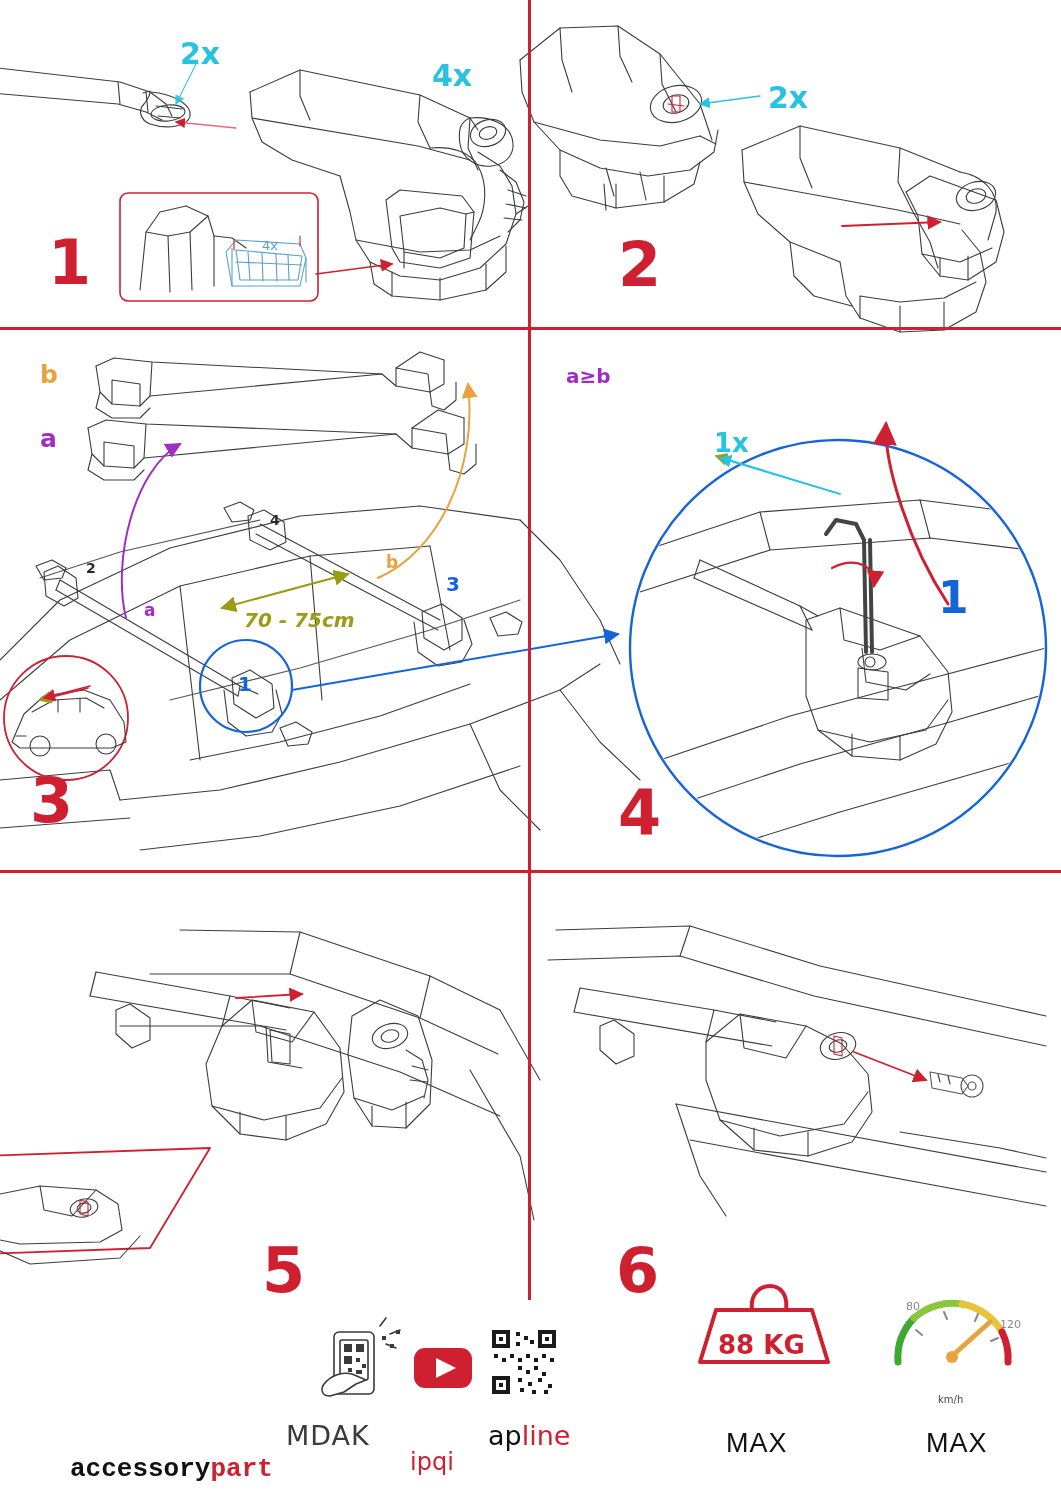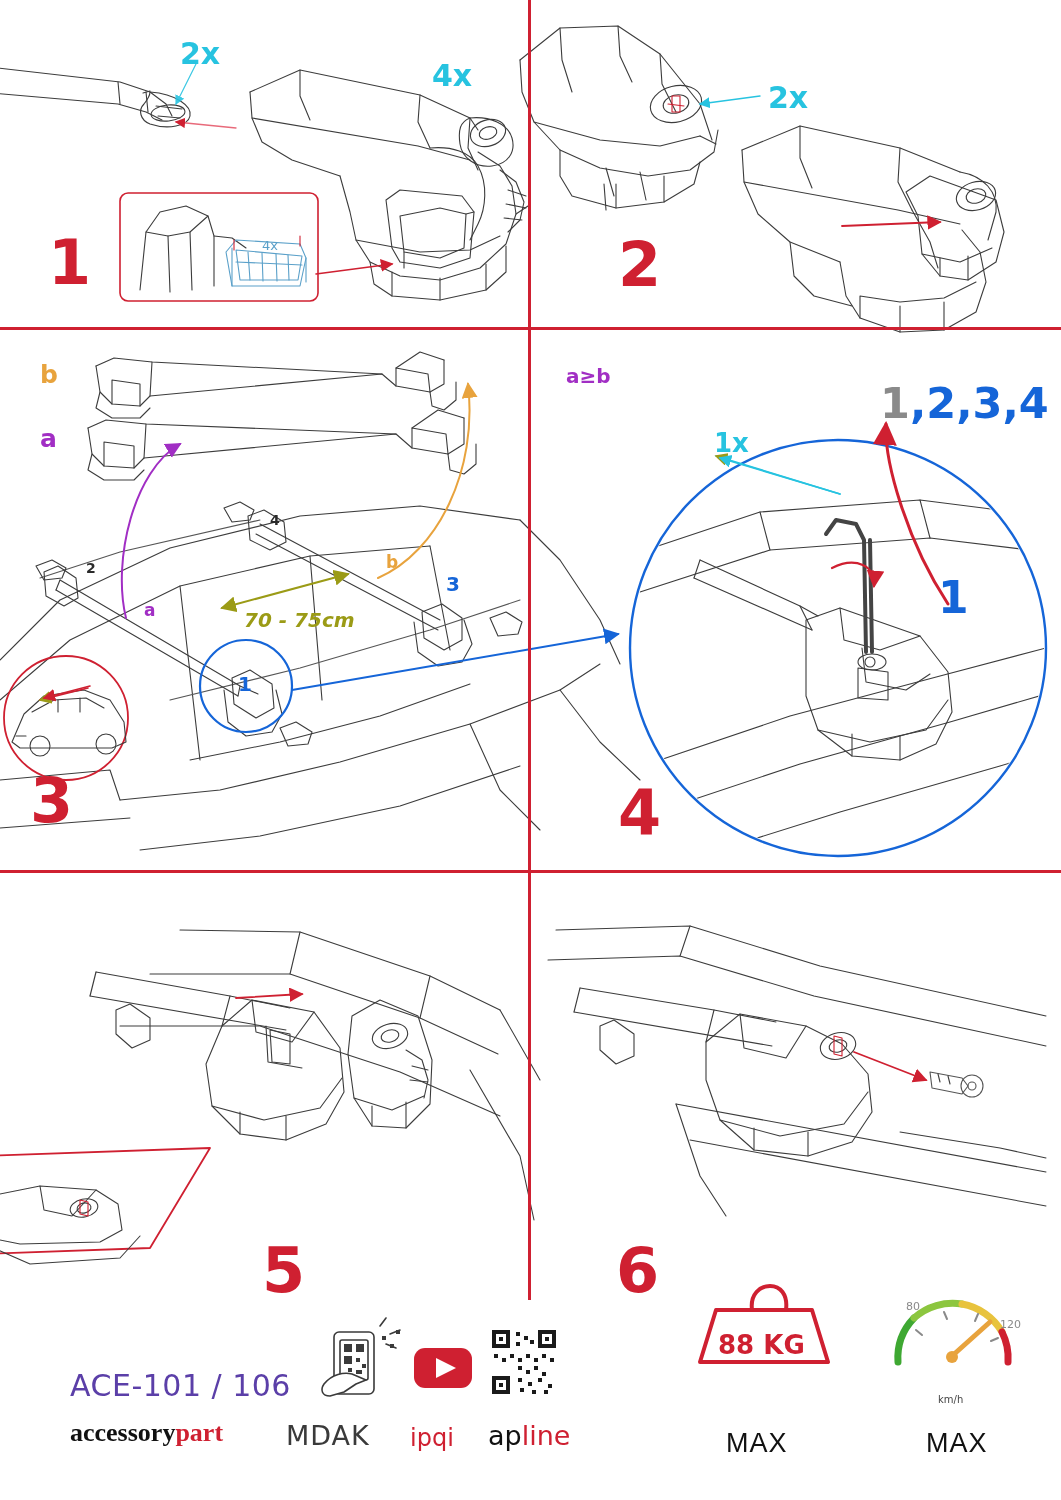--- a/index.html
+++ b/index.html
@@ -97,40 +97,42 @@
   .footer-code {
     position: absolute;
     font-family: "DejaVu Sans", sans-serif;
     font-size: 30px;
     font-weight: 500;
     color: #5b3fa8;
     letter-spacing: 0.5px;
   }
   .brand1 {
     position: absolute;
-    font-family: Liberation Serif, serif;
+    font-family: Liberation Mono, monospace;
     font-size: 26px;
     font-weight: 700;
+    margin-top: 36px;
   }
   .brand1 .b-dark { color: #111; }
   .brand1 .b-red { color: #cf2031; }
   .brand-mdak {
     position: absolute;
     font-family: "DejaVu Sans", sans-serif;
     font-size: 27px;
     font-weight: 500;
     color: #3a3a3a;
     letter-spacing: 1px;
   }
   .brand-ipqi {
     position: absolute;
     font-family: "DejaVu Sans", sans-serif;
     font-size: 24px;
     font-weight: 400;
     color: #cf2031;
+    margin-top: 24px;
   }
   .brand-apline {
     position: absolute;
     font-family: "DejaVu Sans", sans-serif;
     font-size: 27px;
     font-weight: 400;
   }
   .brand-apline .ap { color: #111; }
   .brand-apline .line { color: #cf2031; }
   .maxlabel {
@@ -589,26 +591,22 @@
   <div class="lbl ab-cond" style="left:566px; top:364px">a≥b</div>
   <div style="position:absolute; left:144px; top:600px; font-family:'DejaVu Sans',sans-serif; font-size:17px; font-weight:700; color:#a12ec4;">a</div>
   <div style="position:absolute; left:386px; top:552px; font-family:'DejaVu Sans',sans-serif; font-size:17px; font-weight:700; color:#e8a33d;">b</div>
   <div class="dist" style="left:244px; top:608px">70 - 75cm</div>
   <div class="tinynum" style="left:86px; top:560px">2</div>
   <div class="tinynum" style="left:270px; top:512px">4</div>
   <div class="bluenum" style="left:446px; top:572px">3</div>
   <div class="bluenum" style="left:238px; top:672px">1</div>
 
   <div class="qty" style="left:714px; top:428px; font-size:26px;">1x</div>
-  <div class="order-seq" style="left:880px; top:378px">
-    <span class="seq-grey">1</span><span class="seq-blue">,2,3,4</span>
-  </div>
   <div class="big1" style="left:938px; top:572px">1</div>
 
-  <div class="footer-code" style="left:70px; top:1368px">ACE-101 / 106</div>
   <div class="brand1" style="left:70px; top:1418px">
     <span class="b-dark">accessory</span><span class="b-red">part</span>
   </div>
   <div class="brand-mdak" style="left:286px; top:1420px">MDAK</div>
   <div class="brand-ipqi" style="left:410px; top:1424px">ipqi</div>
   <div class="brand-apline" style="left:488px; top:1420px">
     <span class="ap">ap</span><span class="line">line</span>
   </div>
 
   <div class="weight-text" style="left:718px; top:1330px">88 KG</div>

